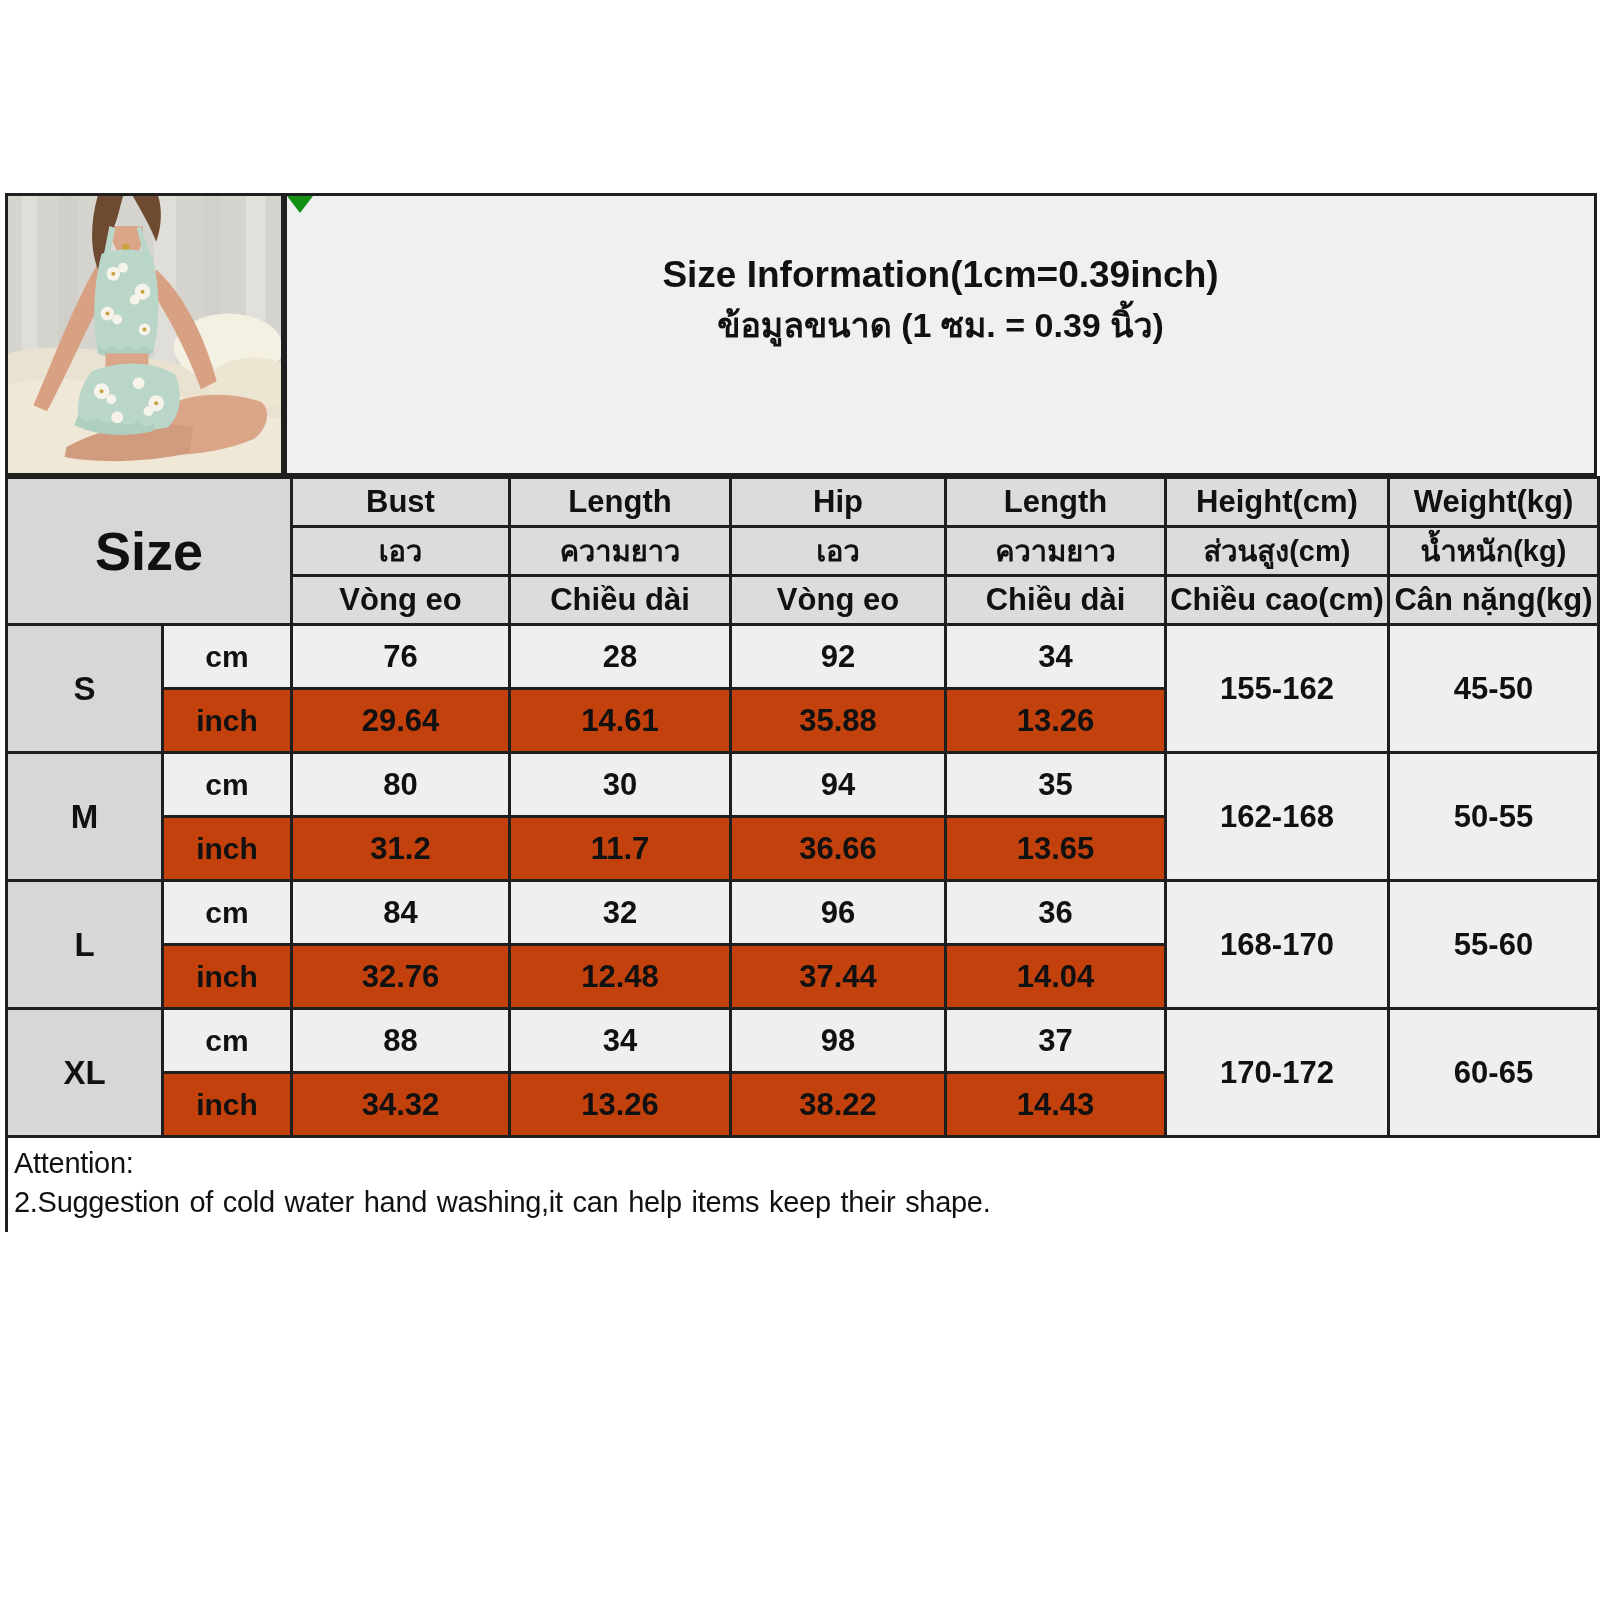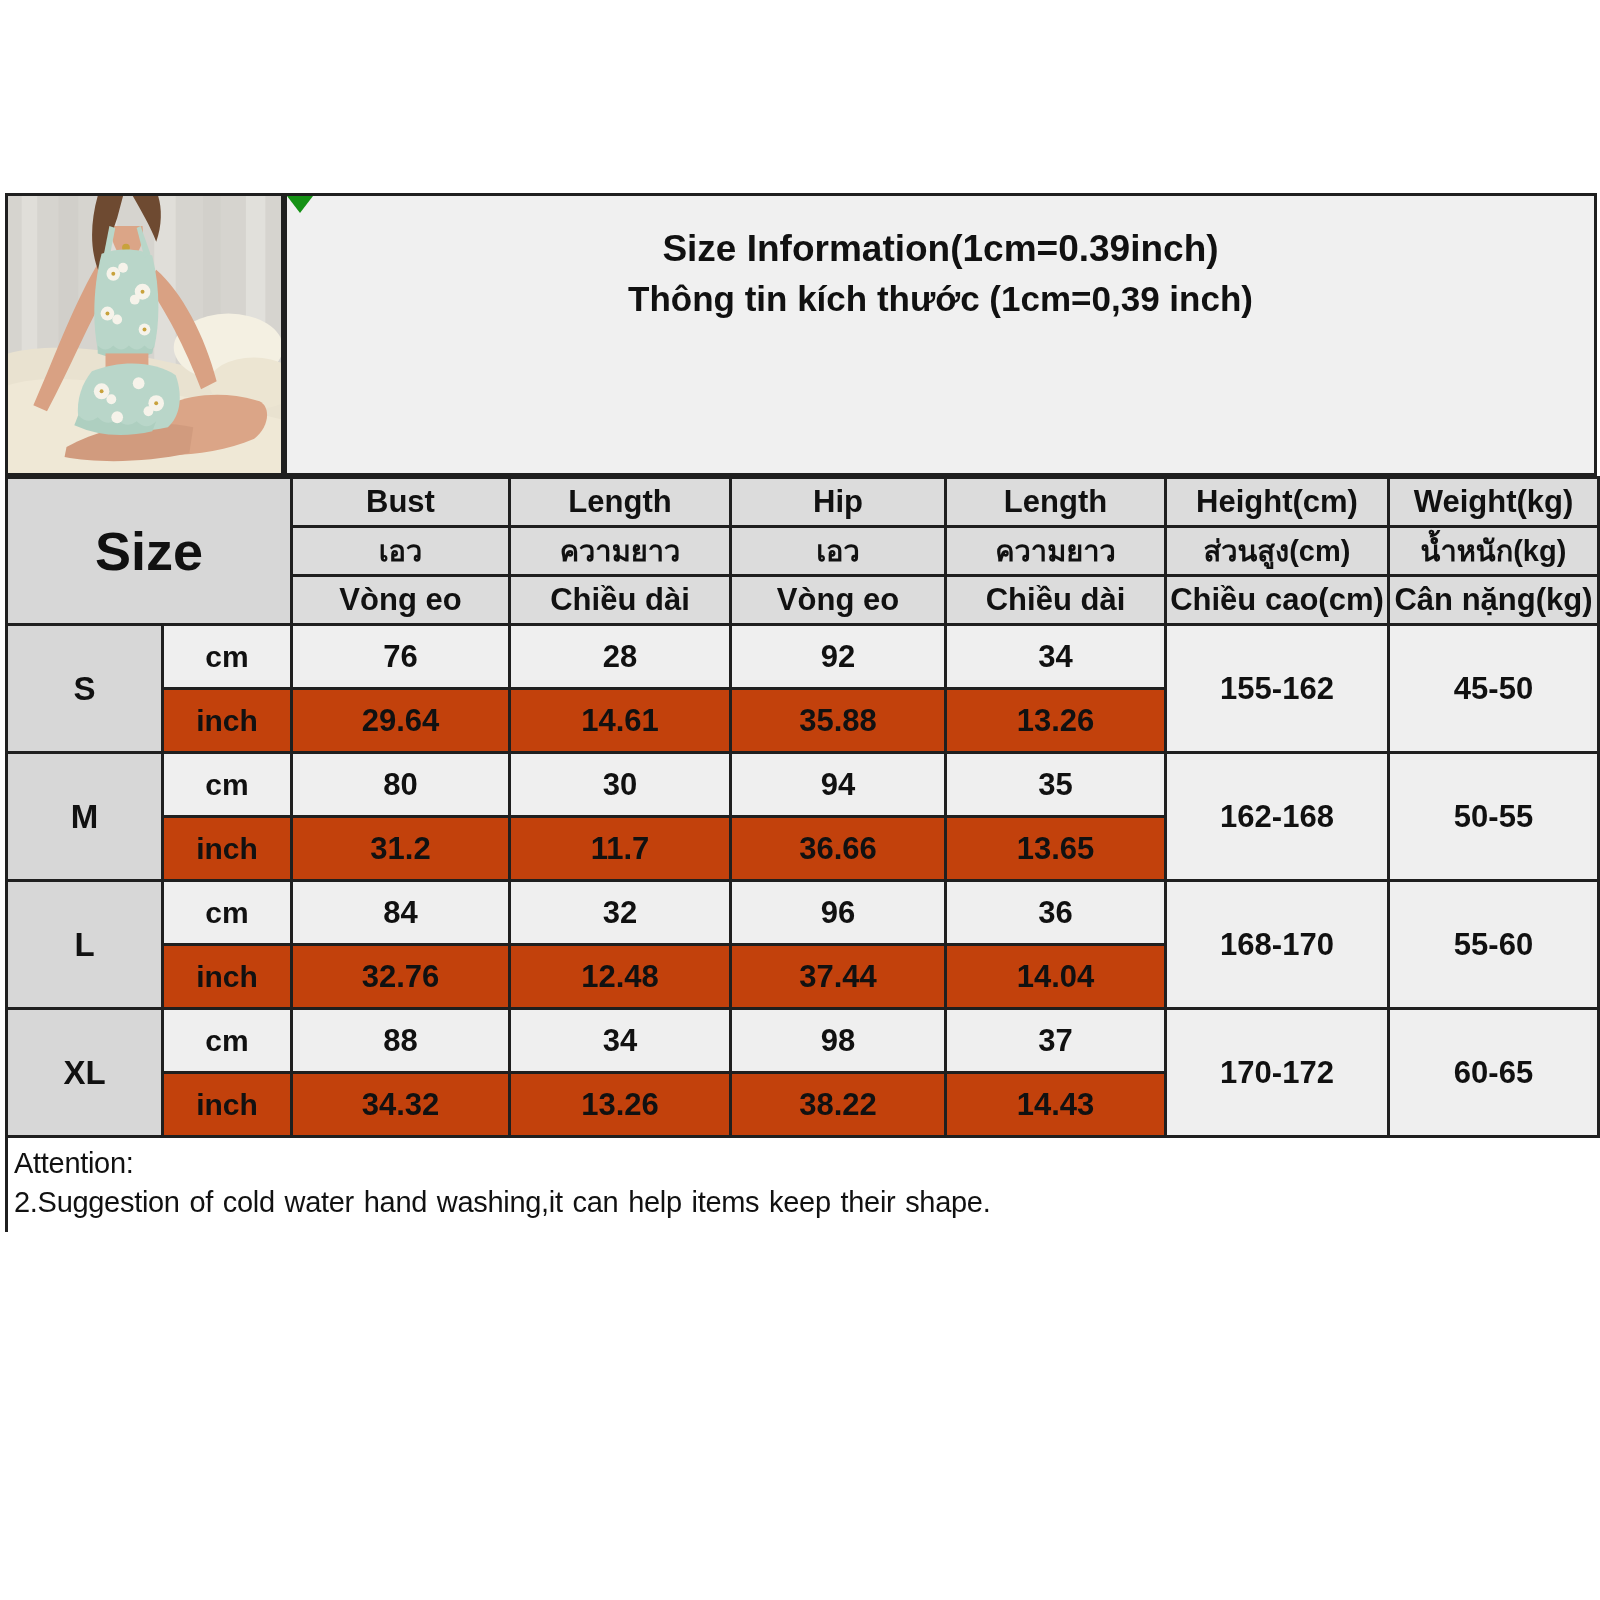--- a/index.html
+++ b/index.html
@@ -6,21 +6,21 @@
   body{font-family:"Liberation Sans","DejaVu Sans",sans-serif;color:#111;}
   .page{width:1600px;height:1600px;overflow:hidden;box-sizing:border-box;
         padding:193px 3px 0 5px;background:#fff;}
   
   .top-band{display:flex;width:1592px;height:283px;}
   .photo-cell{flex:0 0 279px;border:3px solid #1f1f1f;box-sizing:border-box;
               background:#d9d7d2;overflow:hidden;}
   .photo-cell svg{display:block;width:100%;height:100%;}
   .title-cell{flex:1;border:3px solid #1f1f1f;border-left-width:4px;box-sizing:border-box;
               background:#f0f0f0;position:relative;text-align:center;
-              padding-top:28px;margin-left:-1px;}
+              padding-top:54px;margin-left:-1px;}
   .corner-marker{position:absolute;top:0;left:0;width:0;height:0;
                  border-left:13px solid transparent;border-right:13px solid transparent;
                  border-top:17px solid #149114;}
   .title-line1{font-size:37px;font-weight:bold;line-height:50px;}
   .title-line2{font-size:34px;font-weight:bold;line-height:50px;}
   .title-line3{font-size:35px;font-weight:bold;line-height:50px;}
   
   table.size-chart{border-collapse:collapse;table-layout:fixed;width:1592px;}
   table.size-chart td{border:3px solid #1f1f1f;text-align:center;vertical-align:middle;
                       padding:0;overflow:hidden;}
@@ -116,21 +116,21 @@
         <g fill="#c8a23c">
           <circle cx="96" cy="196" r="2"></circle>
             <circle cx="152" cy="208" r="2"></circle>
         </g>
       </svg>
     </div>
 
     <div class="title-cell">
       <div class="corner-marker"></div>
       <div class="title-line1">Size Information(1cm=0.39inch)</div>
-      <div class="title-line3">Thông tin kích thước (1cm=0,39 inch)</div>
+      <div class="title-line2">ข้อมูลขนาด (1 ซม. = 0.39 นิ้ว)</div>
     </div>
   </div>
 
   <table class="size-chart">
     <colgroup>
       <col style="width:156px">
         <col style="width:129px">
       <col style="width:218px">
         <col style="width:221px">
       <col style="width:215px">

